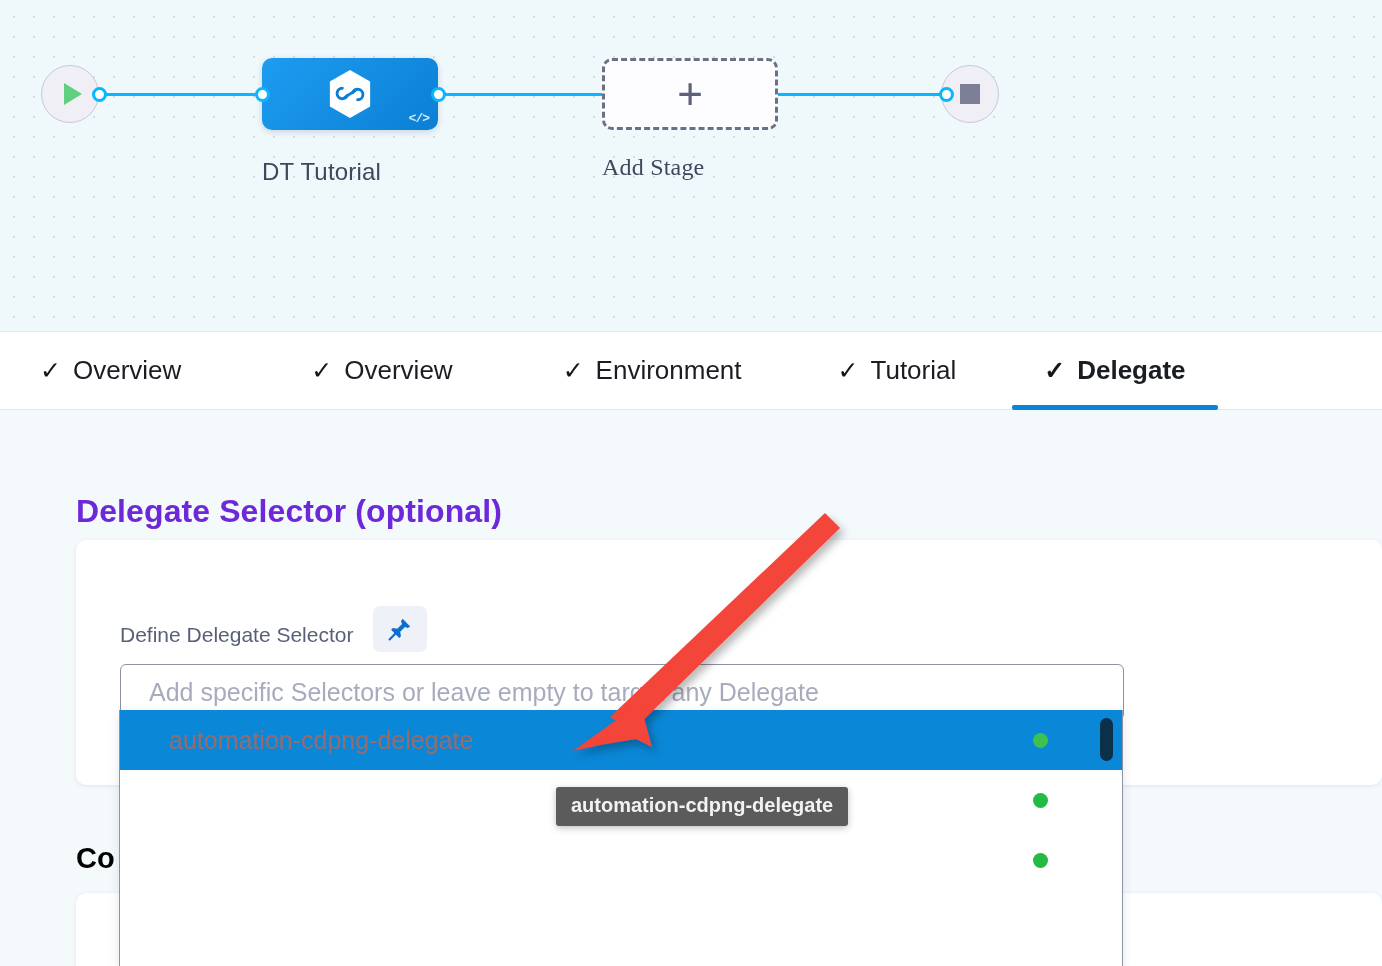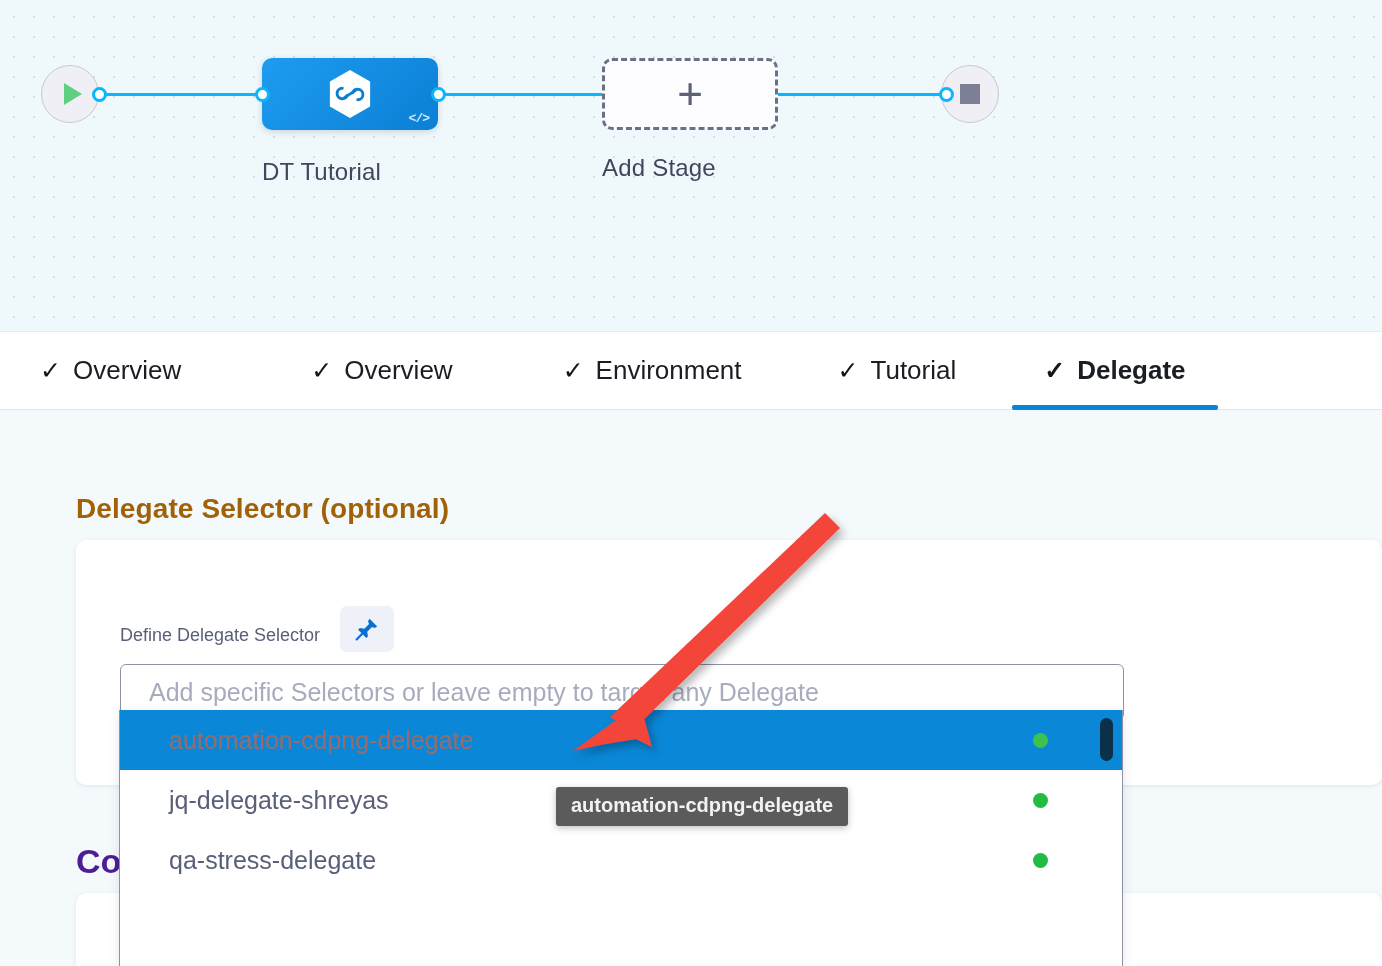--- a/index.html
+++ b/index.html
@@ -73,21 +73,21 @@
     width: 176px; height: 72px; border-radius: 10px;
     background: #fdfdff; border: 3px dashed #6c7086;
     display: flex; align-items: center; justify-content: center;
   }
   .plus-glyph { color: #5d6178; font-size: 44px; font-weight: 300; line-height: 1; }
   .node-label {
     position: absolute; text-align: left; width: 176px;
     font-size: 24px; color: #42465c; letter-spacing: .2px;
   }
   .node-label.l1 { left: 262px; top: 158px; }
-  .node-label.l2 { left: 602px; top: 154px; }
+  .node-label.l2 { left: 602px; top: 154px; font-family: Liberation Serif, serif; }
 
   
   .tabbar {
     position: absolute; left: 0; top: 332px;
     width: 1382px; height: 78px; background: #fff;
     display: flex; align-items: center;
     border-bottom: 1px solid #dfe6ec;
   }
   .tab {
     display: flex; align-items: center; gap: 12px;
@@ -106,44 +106,44 @@
     height: 5px; background: #0a84d8; border-radius: 2px;
   }
 
   
   .body-area {
     position: absolute; left: 0; top: 410px;
     width: 1382px; height: 556px; background: #f4f9fc;
   }
   .section-title {
     position: absolute; left: 76px; top: 83px;
-    font-size: 28px; font-weight: 700; color: #a16207; letter-spacing: .1px;
+    font-size: 32px; font-weight: 700; color: #6d28d9; letter-spacing: .1px;
   }
   .card {
     position: absolute; left: 76px; top: 130px;
     width: 1306px; height: 245px;
     background: #fff; border-radius: 10px;
     box-shadow: 0 1px 4px rgba(40,60,90,.10);
   }
   .card2 {
     position: absolute; left: 76px; top: 483px;
     width: 1306px; height: 90px;
     background: #fff; border-radius: 10px;
     box-shadow: 0 1px 4px rgba(40,60,90,.10);
   }
   .section-title2 {
     position: absolute; left: 76px; top: 432px;
-    font-size: 34px; font-weight: 700; color: #4c1d95;
+    font-size: 29px; font-weight: 700; color: #000000;
   }
 
   .field-row {
     position: absolute; left: 44px; top: 66px;
     display: flex; align-items: center; gap: 20px;
   }
-  .field-label { font-size: 18px; color: #5a5f79; margin-top: 12px; }
+  .field-label { font-size: 21px; color: #5a5f79; margin-top: 12px; }
   .pin-btn {
     width: 54px; height: 46px; border-radius: 7px;
     background: #eef1f8; border: none; cursor: pointer;
     display: flex; align-items: center; justify-content: center;
   }
 
   .selector-input {
     position: absolute; left: 44px; top: 124px;
     width: 1004px; height: 56px;
     background: #fff; border: 1px solid #8e92a8; border-radius: 6px;
@@ -284,25 +284,23 @@
     <div class="card2"></div>
   </div>
 
   <div class="dropdown">
     <div class="dd-item selected">
       <span>automation-cdpng-delegate</span>
       <span class="dot"></span>
       <span class="dd-scroll-thumb"></span>
     </div>
     <div class="dd-item">
-      <span>jq-delegate-shreyas</span>
       <span class="dot"></span>
     </div>
     <div class="dd-item">
-      <span>qa-stress-delegate</span>
       <span class="dot"></span>
     </div>
   </div>
 
   <div class="tooltip">automation-cdpng-delegate</div>
 
   <svg class="arrow-svg" viewBox="0 0 320 280">
     <defs>
       <filter id="ashadow" x="-30%" y="-30%" width="180%" height="180%">
         <feDropShadow dx="4" dy="5" stdDeviation="4" flood-color="#000" flood-opacity="0.28"></feDropShadow>

